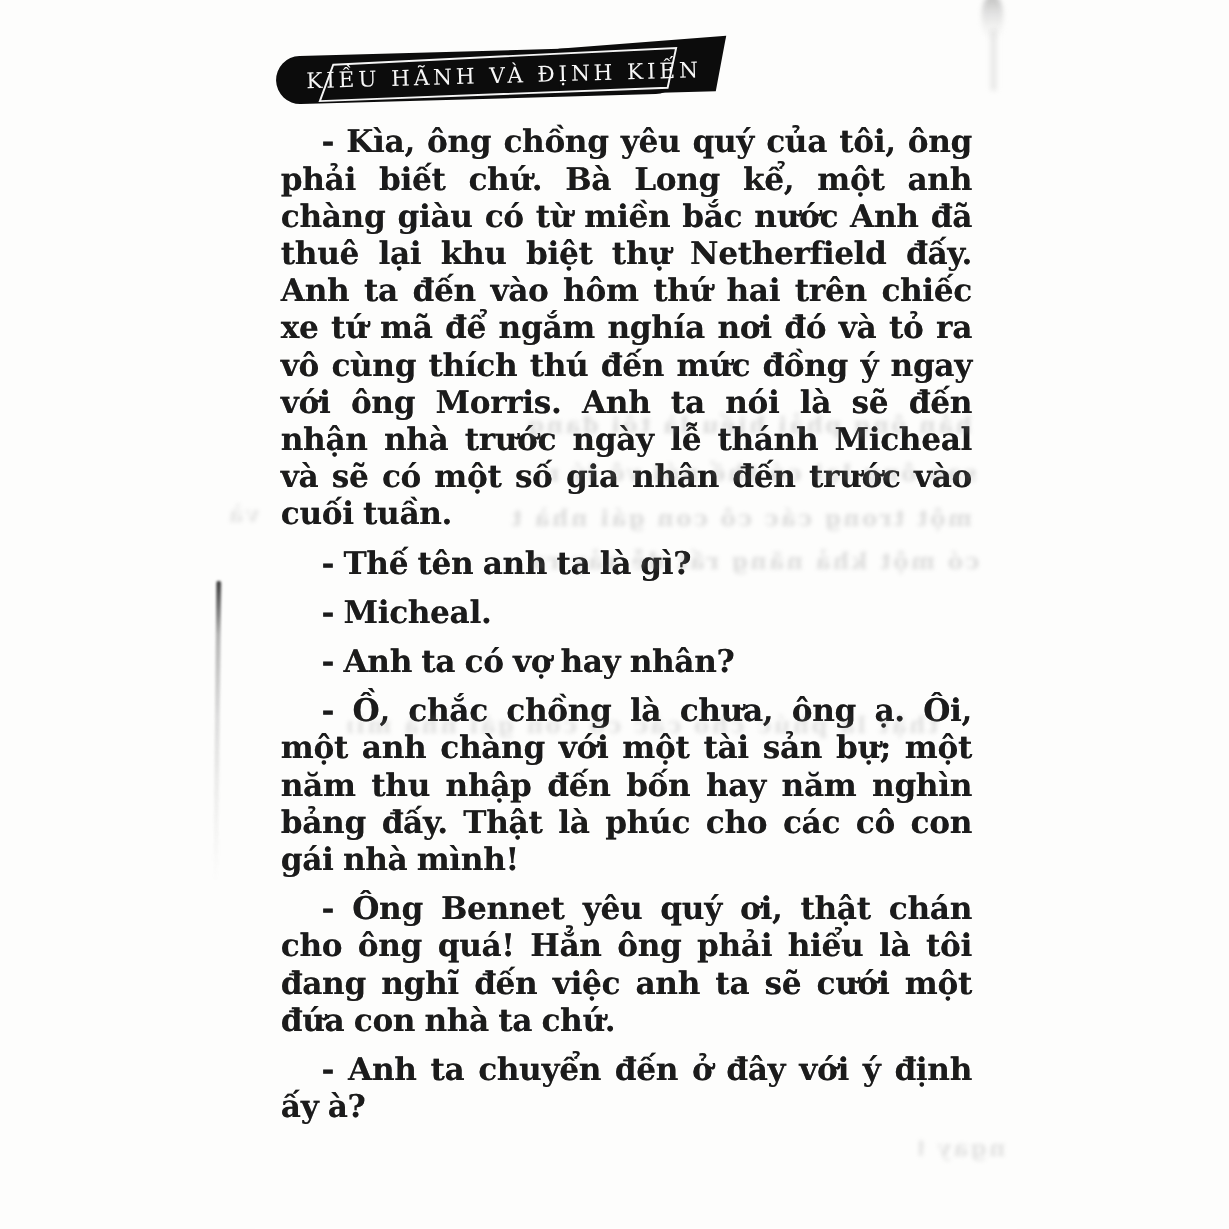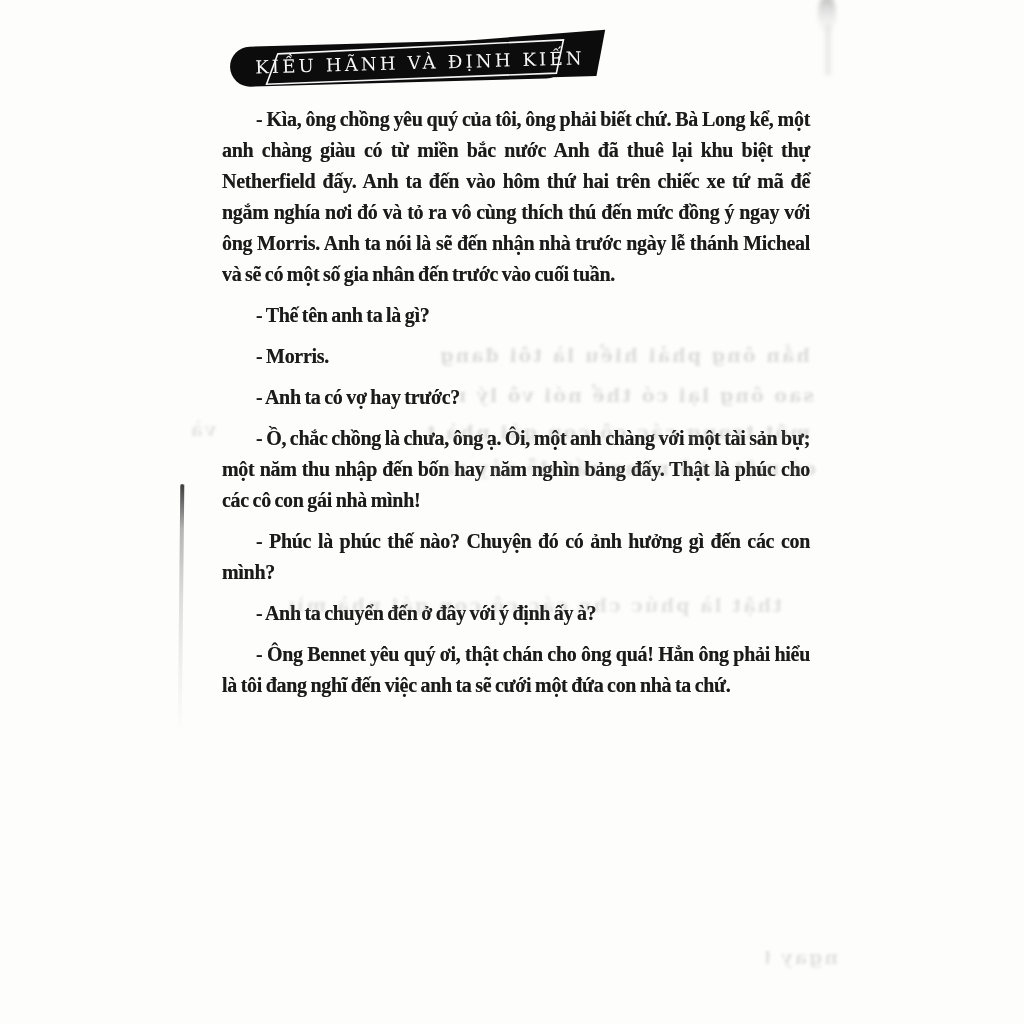--- a/index.html
+++ b/index.html
@@ -30,30 +30,29 @@
   }
 
   
   #text-block {
     position: absolute;
     left: 222px; top: 104px;
     width: 588px;
     color: #1b1b1b;
   }
   .para {
-    margin: 0 0 10px 0;
-    font-size: 20px;
+    margin: 0 0 10px 12px;
+    font-size: 26px;
     font-weight: 700;
     line-height: 31px;
     letter-spacing: -0.3px;
     word-spacing: -1px;
     text-align: justify;
     text-indent: 34px;
     text-shadow: 0 0 0.4px rgba(20,20,20,0.55);
-    font-family: Liberation Serif, serif;
   }
 
   
   .ghost {
     position: absolute;
     height: 26px;
     overflow: hidden;
     white-space: nowrap;
     font-size: 19px;
     font-weight: 700;
@@ -118,26 +117,25 @@
       <rect x="4" y="8" width="336" height="40" rx="20" fill="#0c0c0c"></rect>
       <polygon points="240,8 380,1 370,47 240,47" fill="#0c0c0c"></polygon>
       <polygon points="52,16 338,10 330,43 40,46" fill="none" stroke="#f5f5f5" stroke-width="1.6"></polygon>
       <text class="banner-title-text" x="194" y="35" text-anchor="middle">KIỀU HÃNH VÀ ĐỊNH KIẾN</text>
     </svg>
   </div>
 
   <div id="text-block">
     <p class="para">- Kìa, ông chồng yêu quý của tôi, ông phải biết chứ. Bà Long kể, một anh chàng giàu có từ miền bắc nước Anh đã thuê lại khu biệt thự Netherfield đấy. Anh ta đến vào hôm thứ hai trên chiếc xe tứ mã để ngắm nghía nơi đó và tỏ ra vô cùng thích thú đến mức đồng ý ngay với ông Morris. Anh ta nói là sẽ đến nhận nhà trước ngày lễ thánh Micheal và sẽ có một số gia nhân đến trước vào cuối tuần.</p>
     <p class="para">- Thế tên anh ta là gì?</p>
-    <p class="para">- Morris.</p>
-    <p class="para">- Anh ta có vợ hay trước?</p>
+    <p class="para">- Micheal.</p>
+    <p class="para">- Anh ta có vợ hay nhân?</p>
     <p class="para">- Ồ, chắc chồng là chưa, ông ạ. Ôi, một anh chàng với một tài sản bự; một năm thu nhập đến bốn hay năm nghìn bảng đấy. Thật là phúc cho các cô con gái nhà mình!</p>
-    <p class="para">- Phúc là phúc thế nào? Chuyện đó có ảnh hưởng gì đến các con mình?</p>
+    <p class="para">- Ông Bennet yêu quý ơi, thật chán cho ông quá! Hẳn ông phải hiểu là tôi đang nghĩ đến việc anh ta sẽ cưới một đứa con nhà ta chứ.</p>
     <p class="para">- Anh ta chuyển đến ở đây với ý định ấy à?</p>
-    <p class="para">- Ông Bennet yêu quý ơi, thật chán cho ông quá! Hẳn ông phải hiểu là tôi đang nghĩ đến việc anh ta sẽ cưới một đứa con nhà ta chứ.</p>
   </div>
 
   <div class="ghost g1">hẳn ông phải hiểu là tôi đang nghĩ đến việc anh ta</div>
   <div class="ghost g2">sao ông lại có thể nói vô lý như vậy được nhưng</div>
   <div class="ghost g3">một trong các cô con gái nhà ta chính vì thế tôi</div>
   <div class="ghost g4">có một khả năng rất dễ xảy ra là anh ta sẽ yêu</div>
   <div class="ghost g5">thật là phúc cho các cô con gái nhà mình đấy nghìn bảng</div>
   <div class="ghost g6">ngay tức</div>
   <div class="ghost g7">và</div>
 

